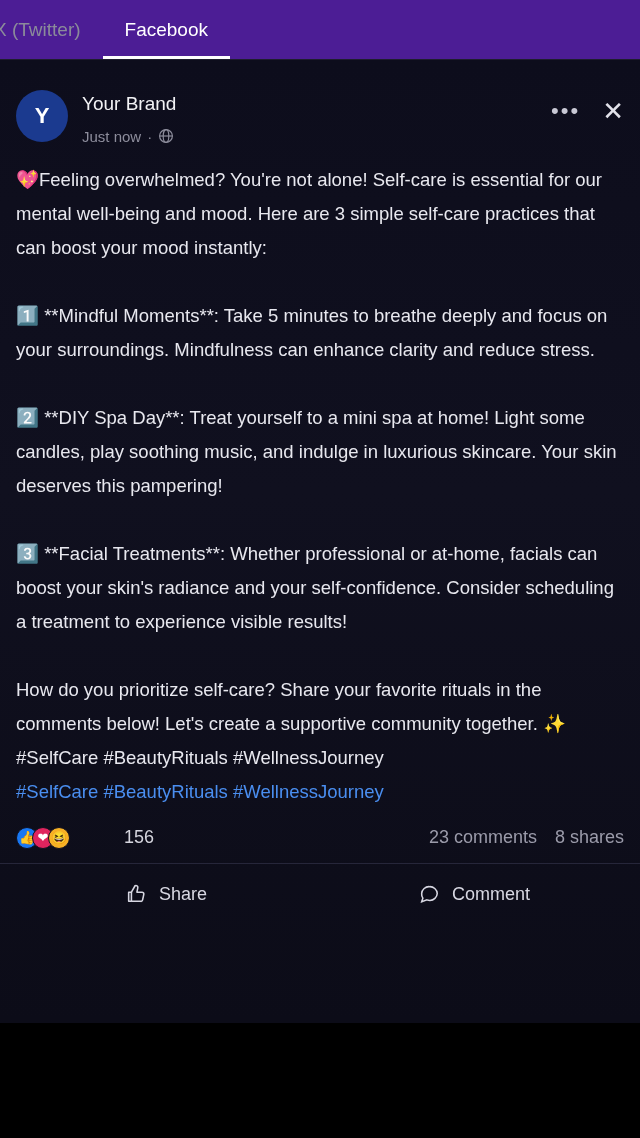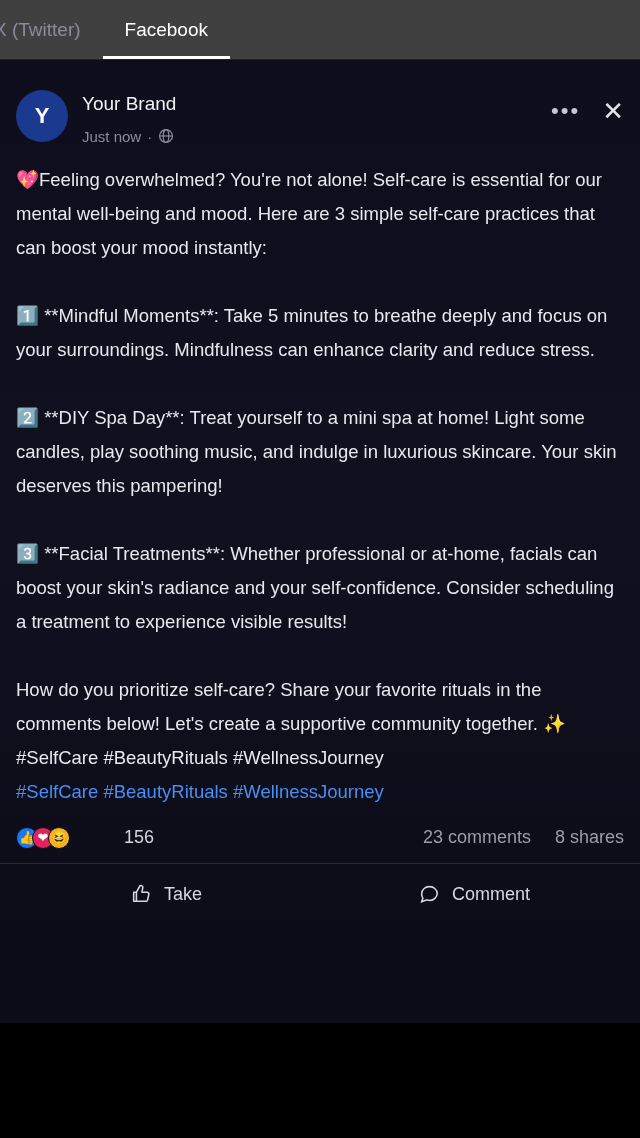--- a/index.html
+++ b/index.html
@@ -14,21 +14,21 @@
     display: flex;
     flex-direction: column;
   }
 
   
   .tabbar {
     height: 60px;
     flex: 0 0 60px;
     display: flex;
     align-items: flex-end;
-    background: #404040;
+    background: #4c1d95;
     border-bottom: 1px solid #1e1e2e;
     padding-left: 0;
   }
   .tab {
     height: 58px;
     display: flex;
     align-items: center;
     padding: 0 22px;
     font-size: 19px;
     color: #8b8b9a;
@@ -174,21 +174,21 @@
   .r-haha { background: #f7b125; color: #7a4b00; }
   .react-count {
     font-size: 18px;
     color: #d5d5de;
     margin-left: 44px;
   }
   .react-right {
     font-size: 18px;
     color: #9b9baa;
     display: flex;
-    gap: 24px;
+    gap: 18px;
   }
 
   
   .actionbar {
     border-top: 1px solid #26263a;
     display: flex;
     align-items: center;
     height: 62px;
     padding: 0 12px;
   }
@@ -278,21 +278,21 @@
   </div>
 
   <div class="actionbar">
     <div class="action">
       <span>
         <svg width="22" height="22" viewBox="0 0 24 24" fill="none" stroke="#d7d7e2" stroke-width="1.7" stroke-linejoin="round">
           <path d="M7 10v10H4V10h3z"></path>
           <path d="M7 10l4-7a2 2 0 0 1 3 2l-1 5h5.5a2 2 0 0 1 2 2.4l-1.3 6A2 2 0 0 1 17 20H7"></path>
         </svg>
       </span>
-      <span>Take</span>
+      <span>Share</span>
     </div>
     <div class="action">
       <span>
         <svg width="22" height="22" viewBox="0 0 24 24" fill="none" stroke="#d7d7e2" stroke-width="1.7">
           <path d="M21 11.5a8 8 0 0 1-8 7.5 9 9 0 0 1-3.2-.6L4 20.5l1.3-4A7.6 7.6 0 0 1 4 11.5 8 8 0 0 1 12.5 4 8 8 0 0 1 21 11.5z"></path>
         </svg>
       </span>
       <span>Comment</span>
     </div>
   </div>

